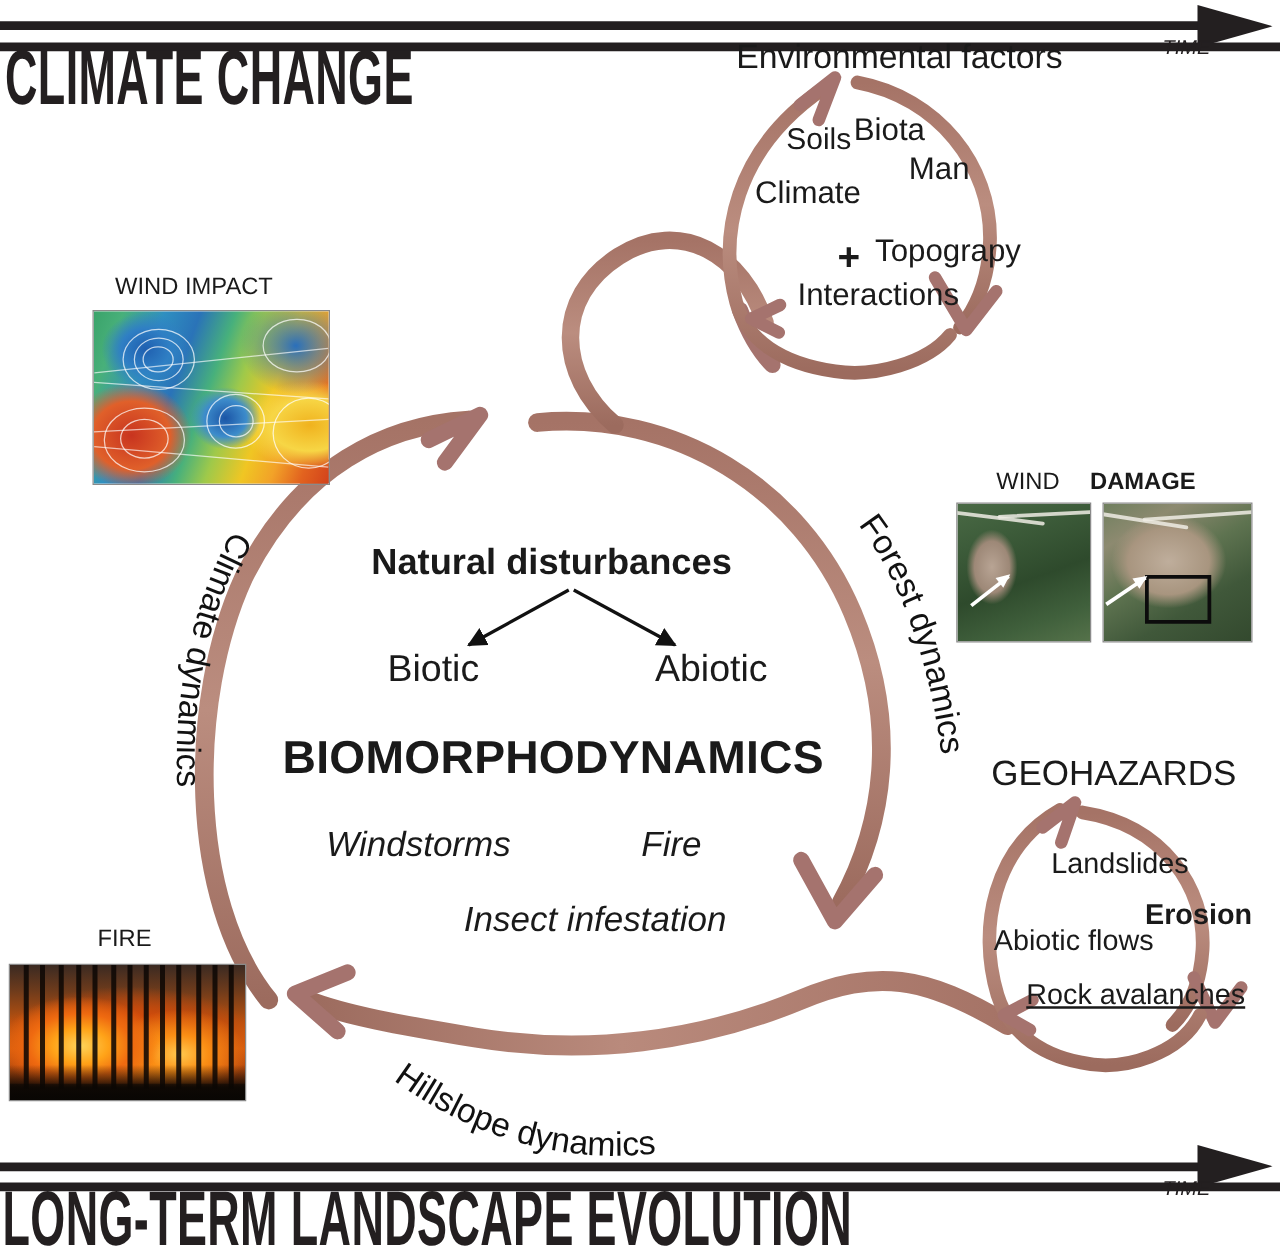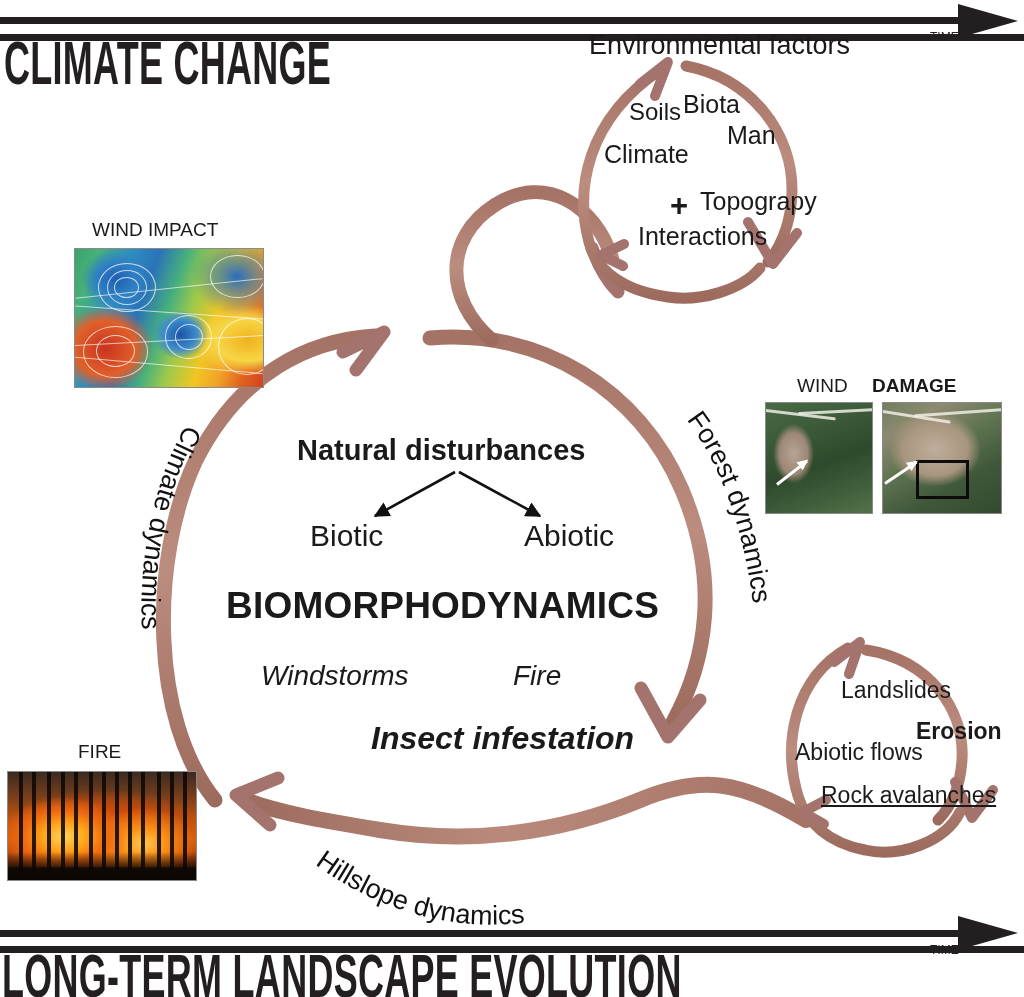--- a/index.html
+++ b/index.html
@@ -144,21 +144,21 @@
     border-bottom: 5.5px solid transparent;
   }
 
   
   .t-headline { font-size: 29px; font-weight: bold; }
   .t-big { font-size: 37px; font-weight: bold; letter-spacing: 0.2px; }
   .t-mid { font-size: 27px; }
   .t-ital { font-size: 26px; font-style: italic; }
   .t-circ { font-size: 22px; }
   .t-geo-title { font-size: 28px; }
-  .t-time { font-size: 12px; font-weight: normal; color:#231f20; }
+  .t-time { font-size: 16px; font-weight: normal; color:#231f20;font-style:italic; }
 
   .curvedlabel { position:absolute; }
   .curvedlabel text {
     font-family: "Liberation Sans", sans-serif;
     font-size: 27px;
     fill: #111111;
   }
 </style>
 </head>
 <body>
@@ -251,32 +251,33 @@
 
   <div class="lbl t-mid" style="left:589px; top:32px;">Environmental factors</div>
   <div class="lbl t-circ" style="left:629px; top:100px; font-size:24px;">Soils</div>
   <div class="lbl t-circ" style="left:683px; top:92px; font-size:25px;">Biota</div>
   <div class="lbl t-circ" style="left:727px; top:123px; font-size:25px;">Man</div>
   <div class="lbl t-circ" style="left:604px; top:142px; font-size:25px;">Climate</div>
   <div class="lbl t-circ" style="left:700px; top:159px; font-size:25px;margin-top:30px;">Topograpy</div>
   <div class="lbl" style="left:670px; top:190px; font-size:31px; font-weight:bold;">+</div>
   <div class="lbl t-circ" style="left:638px; top:224px; font-size:25px;">Interactions</div>
 
+  <div class="lbl t-geo-title" style="left:793px; top:605px;">GEOHAZARDS</div>
   <div class="lbl" style="left:841px; top:679px; font-size:23px;">Landslides</div>
   <div class="lbl" style="left:916px; top:720px; font-size:23px;font-weight:bold;">Erosion</div>
   <div class="lbl" style="left:795px; top:741px; font-size:23px;">Abiotic flows</div>
   <div class="lbl" style="left:821px; top:784px; font-size:23px;text-decoration:underline;">Rock avalanches</div>
 
   <div class="lbl t-headline" style="left:297px; top:436px;">Natural disturbances</div>
   <div class="lbl t-mid" style="left:310px; top:521px; font-size:30px;">Biotic</div>
   <div class="lbl t-mid" style="left:524px; top:521px; font-size:30px;">Abiotic</div>
   <div class="lbl t-big" style="left:226px; top:587px;">BIOMORPHODYNAMICS</div>
   <div class="lbl t-ital" style="left:261px; top:662px; font-size:28px;">Windstorms</div>
   <div class="lbl t-ital" style="left:513px; top:662px; font-size:28px;">Fire</div>
-  <div class="lbl t-ital" style="left:371px; top:722px; font-size:32px;font-weight:bold;">Insect infestation</div>
+  <div class="lbl t-ital" style="left:371px; top:722px; font-size:28px;">Insect infestation</div>
 
   <svg class="curvedlabel" style="left:110px; top:400px; width:200px; height:380px;" viewBox="0 0 200 380">
     <defs>
         <path id="pathClimate" d="M 80,18 C 24,110 16,250 58,360" fill="none"></path>
       </defs>
     <text><textPath href="#pathClimate" startOffset="2%">Climate dynamics</textPath></text>
   </svg>
 
   <svg class="curvedlabel" style="left:660px; top:398px; width:180px; height:380px;" viewBox="0 0 180 380">
     <defs>

